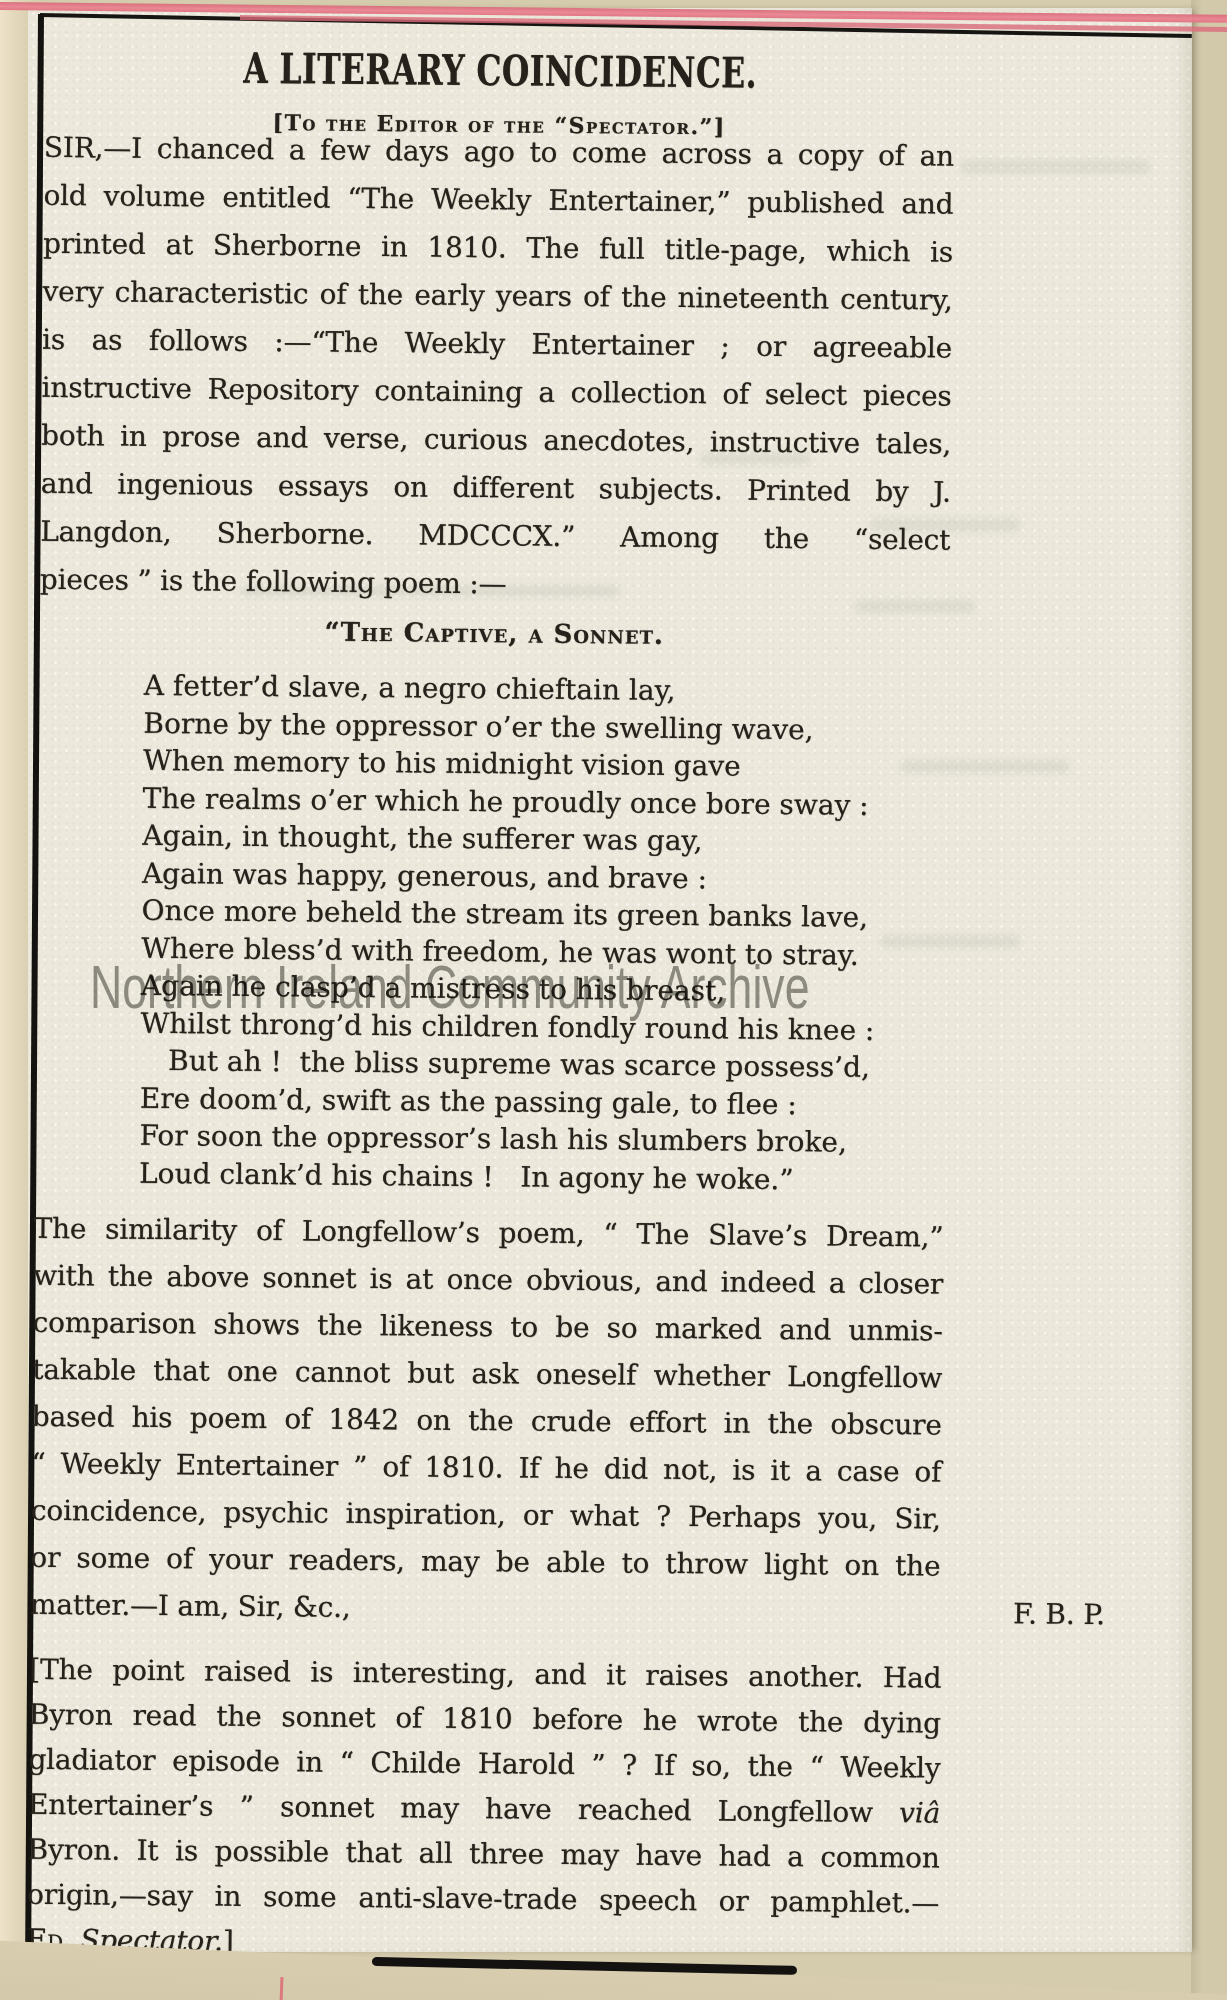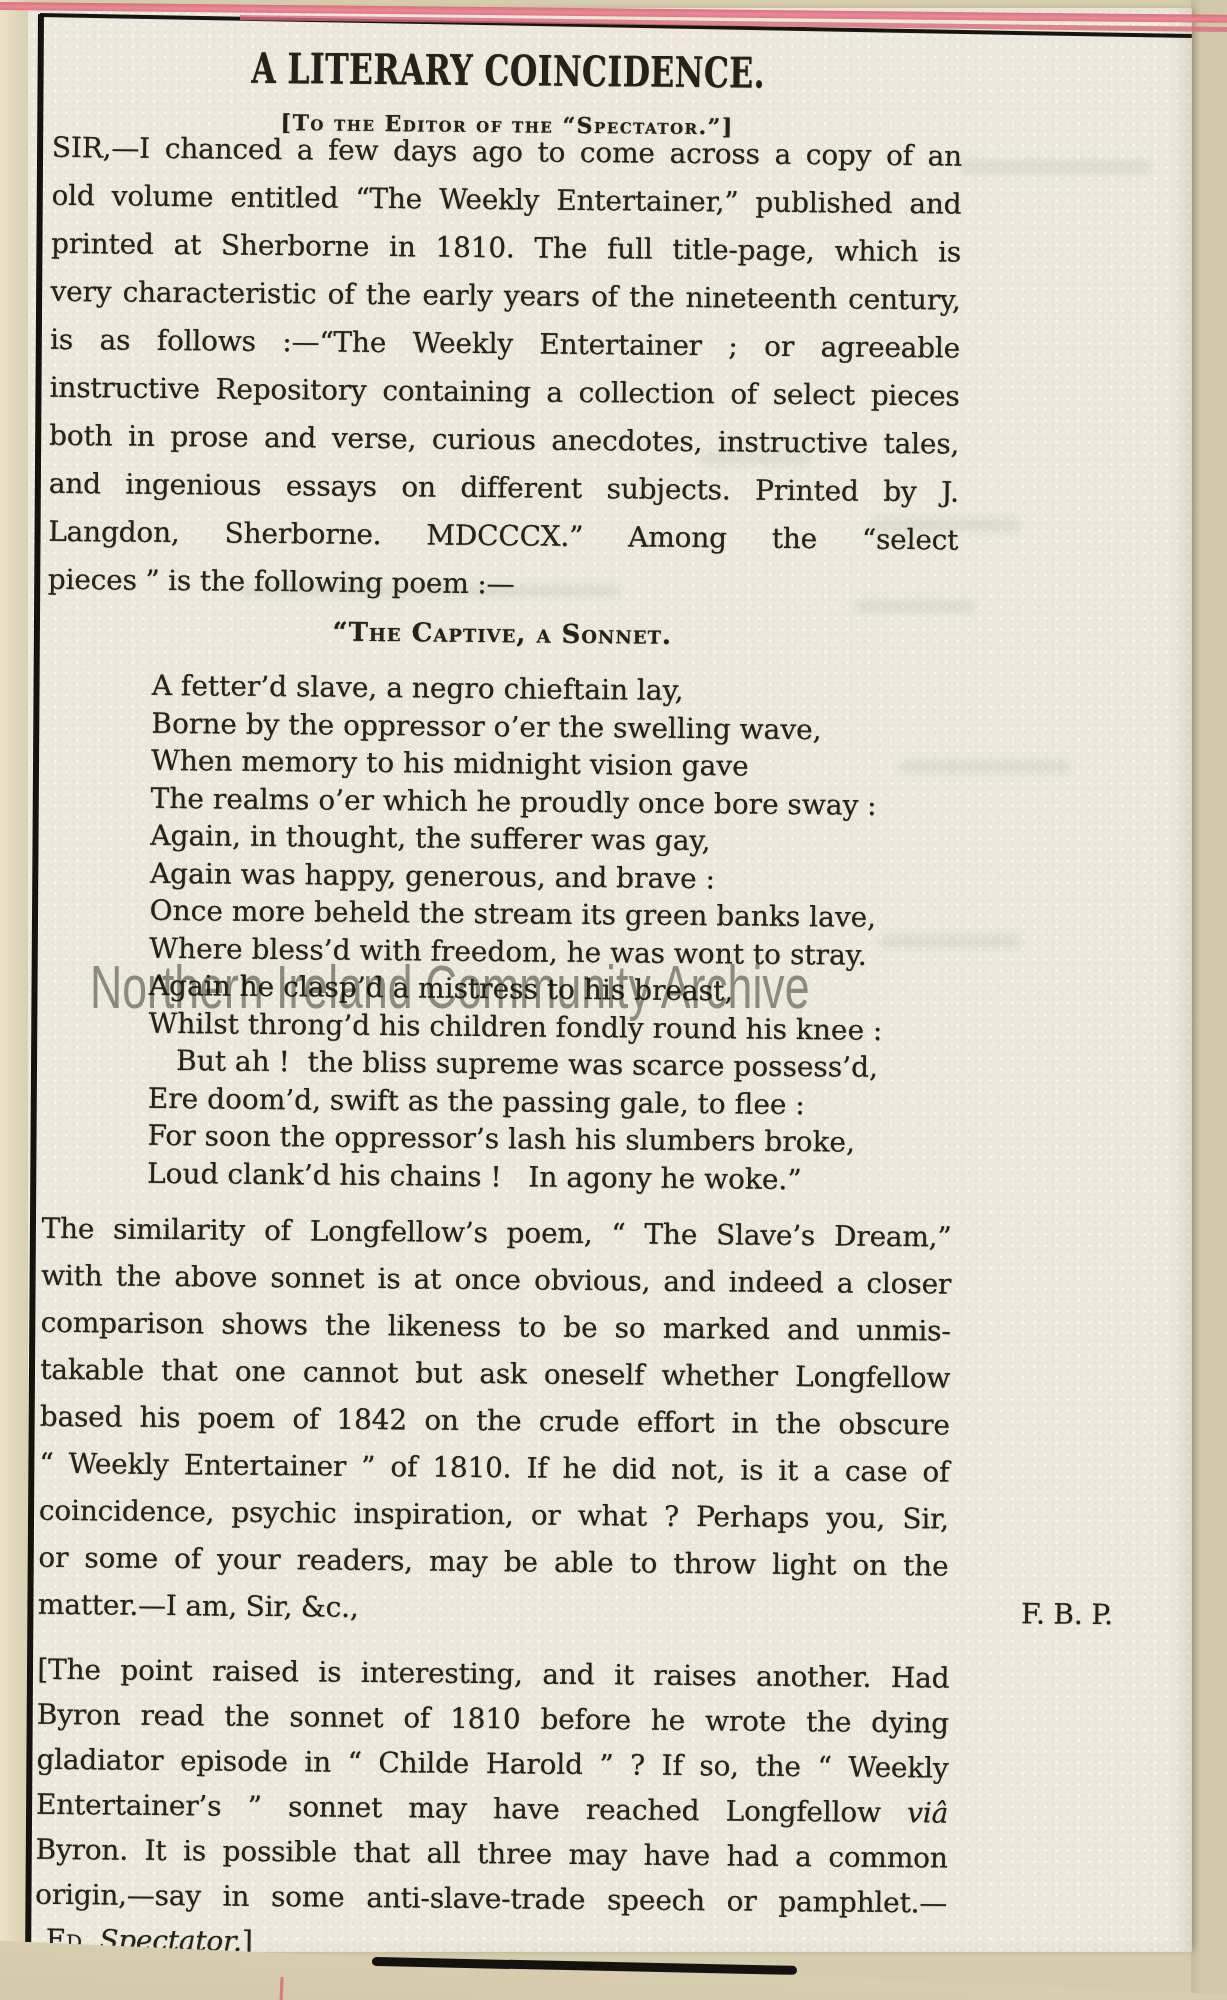--- a/index.html
+++ b/index.html
@@ -23,21 +23,21 @@
   }
   .pink-line{position:absolute;background:#e17584;transform-origin:left center;}
   .pink1{left:0;top:2px;width:1227px;height:8px;transform:rotate(.6deg);opacity:.95;
     background:linear-gradient(180deg,#d96b7a,#ea8492 55%,#e0717f);}
   .pink2{left:240px;top:15px;width:990px;height:5px;transform:rotate(.7deg);opacity:.8;background:#d96b7a;}
   .pink-tick{left:280px;top:1977px;width:3px;height:26px;transform:rotate(2deg);background:#dd6b76;opacity:.85;}
   .border-top{position:absolute;left:40px;top:13px;width:1152px;height:0;
     border-top:4px solid #171512;transform:rotate(1.05deg);transform-origin:left center;}
   .border-left{position:absolute;left:38px;top:14px;width:0;height:1928px;
     border-left:6px solid #15130f;transform:rotate(.38deg);transform-origin:top center;}
-  .content{position:absolute;left:36px;top:8px;width:1164px;height:1944px;}
+  .content{position:absolute;left:28px;top:8px;width:1164px;height:1944px;}
   .tilt{position:absolute;left:0;top:0;width:100%;height:100%;
     transform:rotate(.55deg);transform-origin:30px 30px;color:#26221b;}
   .blk{position:absolute;}
   .ink{color:#26221b;text-shadow:0 0 1px rgba(40,34,26,.45),.4px .4px 0 rgba(40,34,26,.25);}
   .title{left:17px;top:34px;width:910px;text-align:center;}
   .title span{display:inline-block;font-weight:bold;font-size:42px;letter-spacing:.5px;
     transform:scaleX(.75);transform-origin:center;white-space:nowrap;}
   .subtitle{left:17px;top:99px;width:910px;text-align:center;
     font-variant:small-caps;font-weight:bold;font-size:22px;letter-spacing:1.5px;}
   .para{left:17px;width:910px;font-size:28px;letter-spacing:-.2px;}
@@ -49,21 +49,21 @@
   .para3 .ln{height:45px;line-height:45px;}
   .ln{overflow:visible;text-align:justify;text-align-last:justify;}
   .ln.endline{text-align:left;text-align-last:auto;}
   .sonnet-head{left:17px;top:606px;width:910px;text-align:center;
     font-variant:small-caps;font-weight:bold;font-size:26px;letter-spacing:1px;}
   .poem{left:122px;top:658px;width:830px;font-size:28px;}
   .poem .ln{height:37.5px;line-height:37.5px;text-align:left;text-align-last:auto;white-space:pre-wrap;}
   .sigrow{display:flex;justify-content:space-between;width:1075px;
     text-align:left;text-align-last:auto;}
   .it{font-style:italic;}
-  .sc{font-variant:small-caps;margin-left:11px;}
+  .sc{font-variant:small-caps;}
   .watermark{position:absolute;left:90px;top:953px;font-family:"Liberation Sans",sans-serif;
     font-size:62px;line-height:1.1;color:#80807a;opacity:.82;mix-blend-mode:multiply;
     transform:scaleX(.72);transform-origin:left center;white-space:nowrap;}
   .bottom-band{position:absolute;left:-20px;top:1940px;width:1320px;height:100px;
     background:linear-gradient(180deg,#d8cdae,#d0c6a8);transform:rotate(2.5deg);transform-origin:0 0;}
   .bottom-rule{position:absolute;left:372px;top:1957px;width:425px;height:9px;background:#141210;
     border-radius:5px/4px;transform:rotate(1.2deg);transform-origin:left center;}
   .smudge{position:absolute;background:rgba(106,118,106,.11);filter:blur(3px);border-radius:6px;}
 </style>
 </head>

